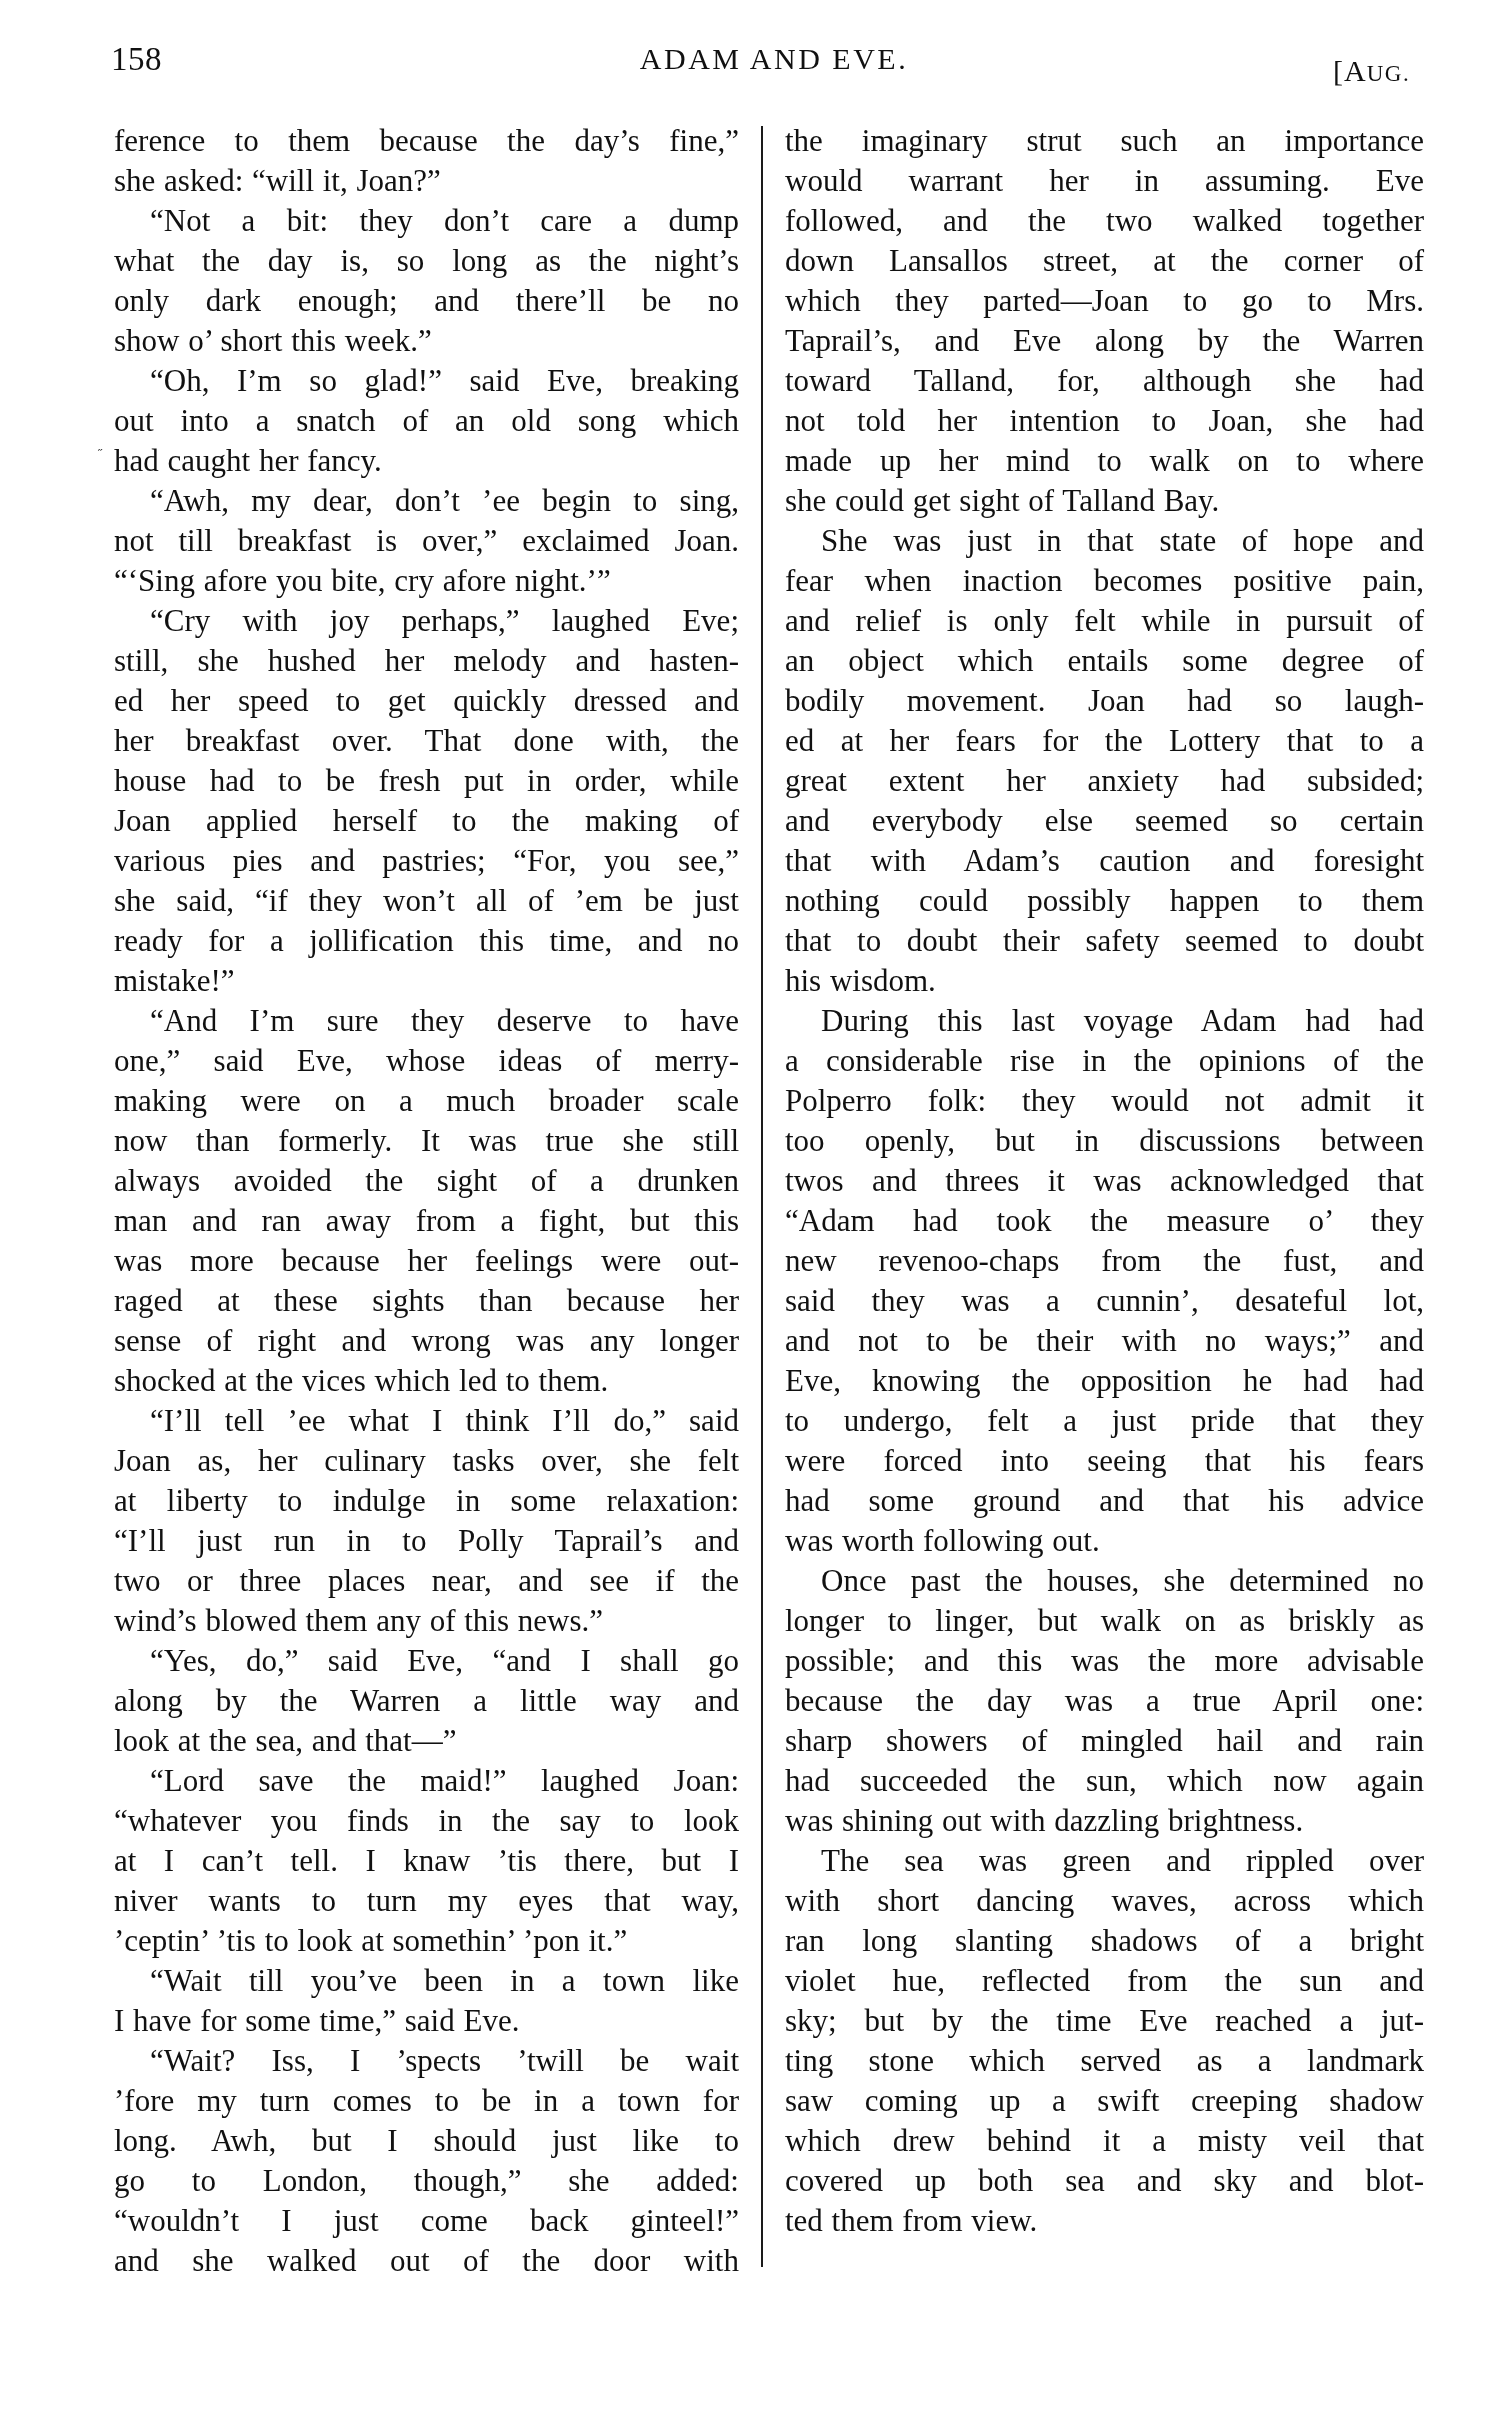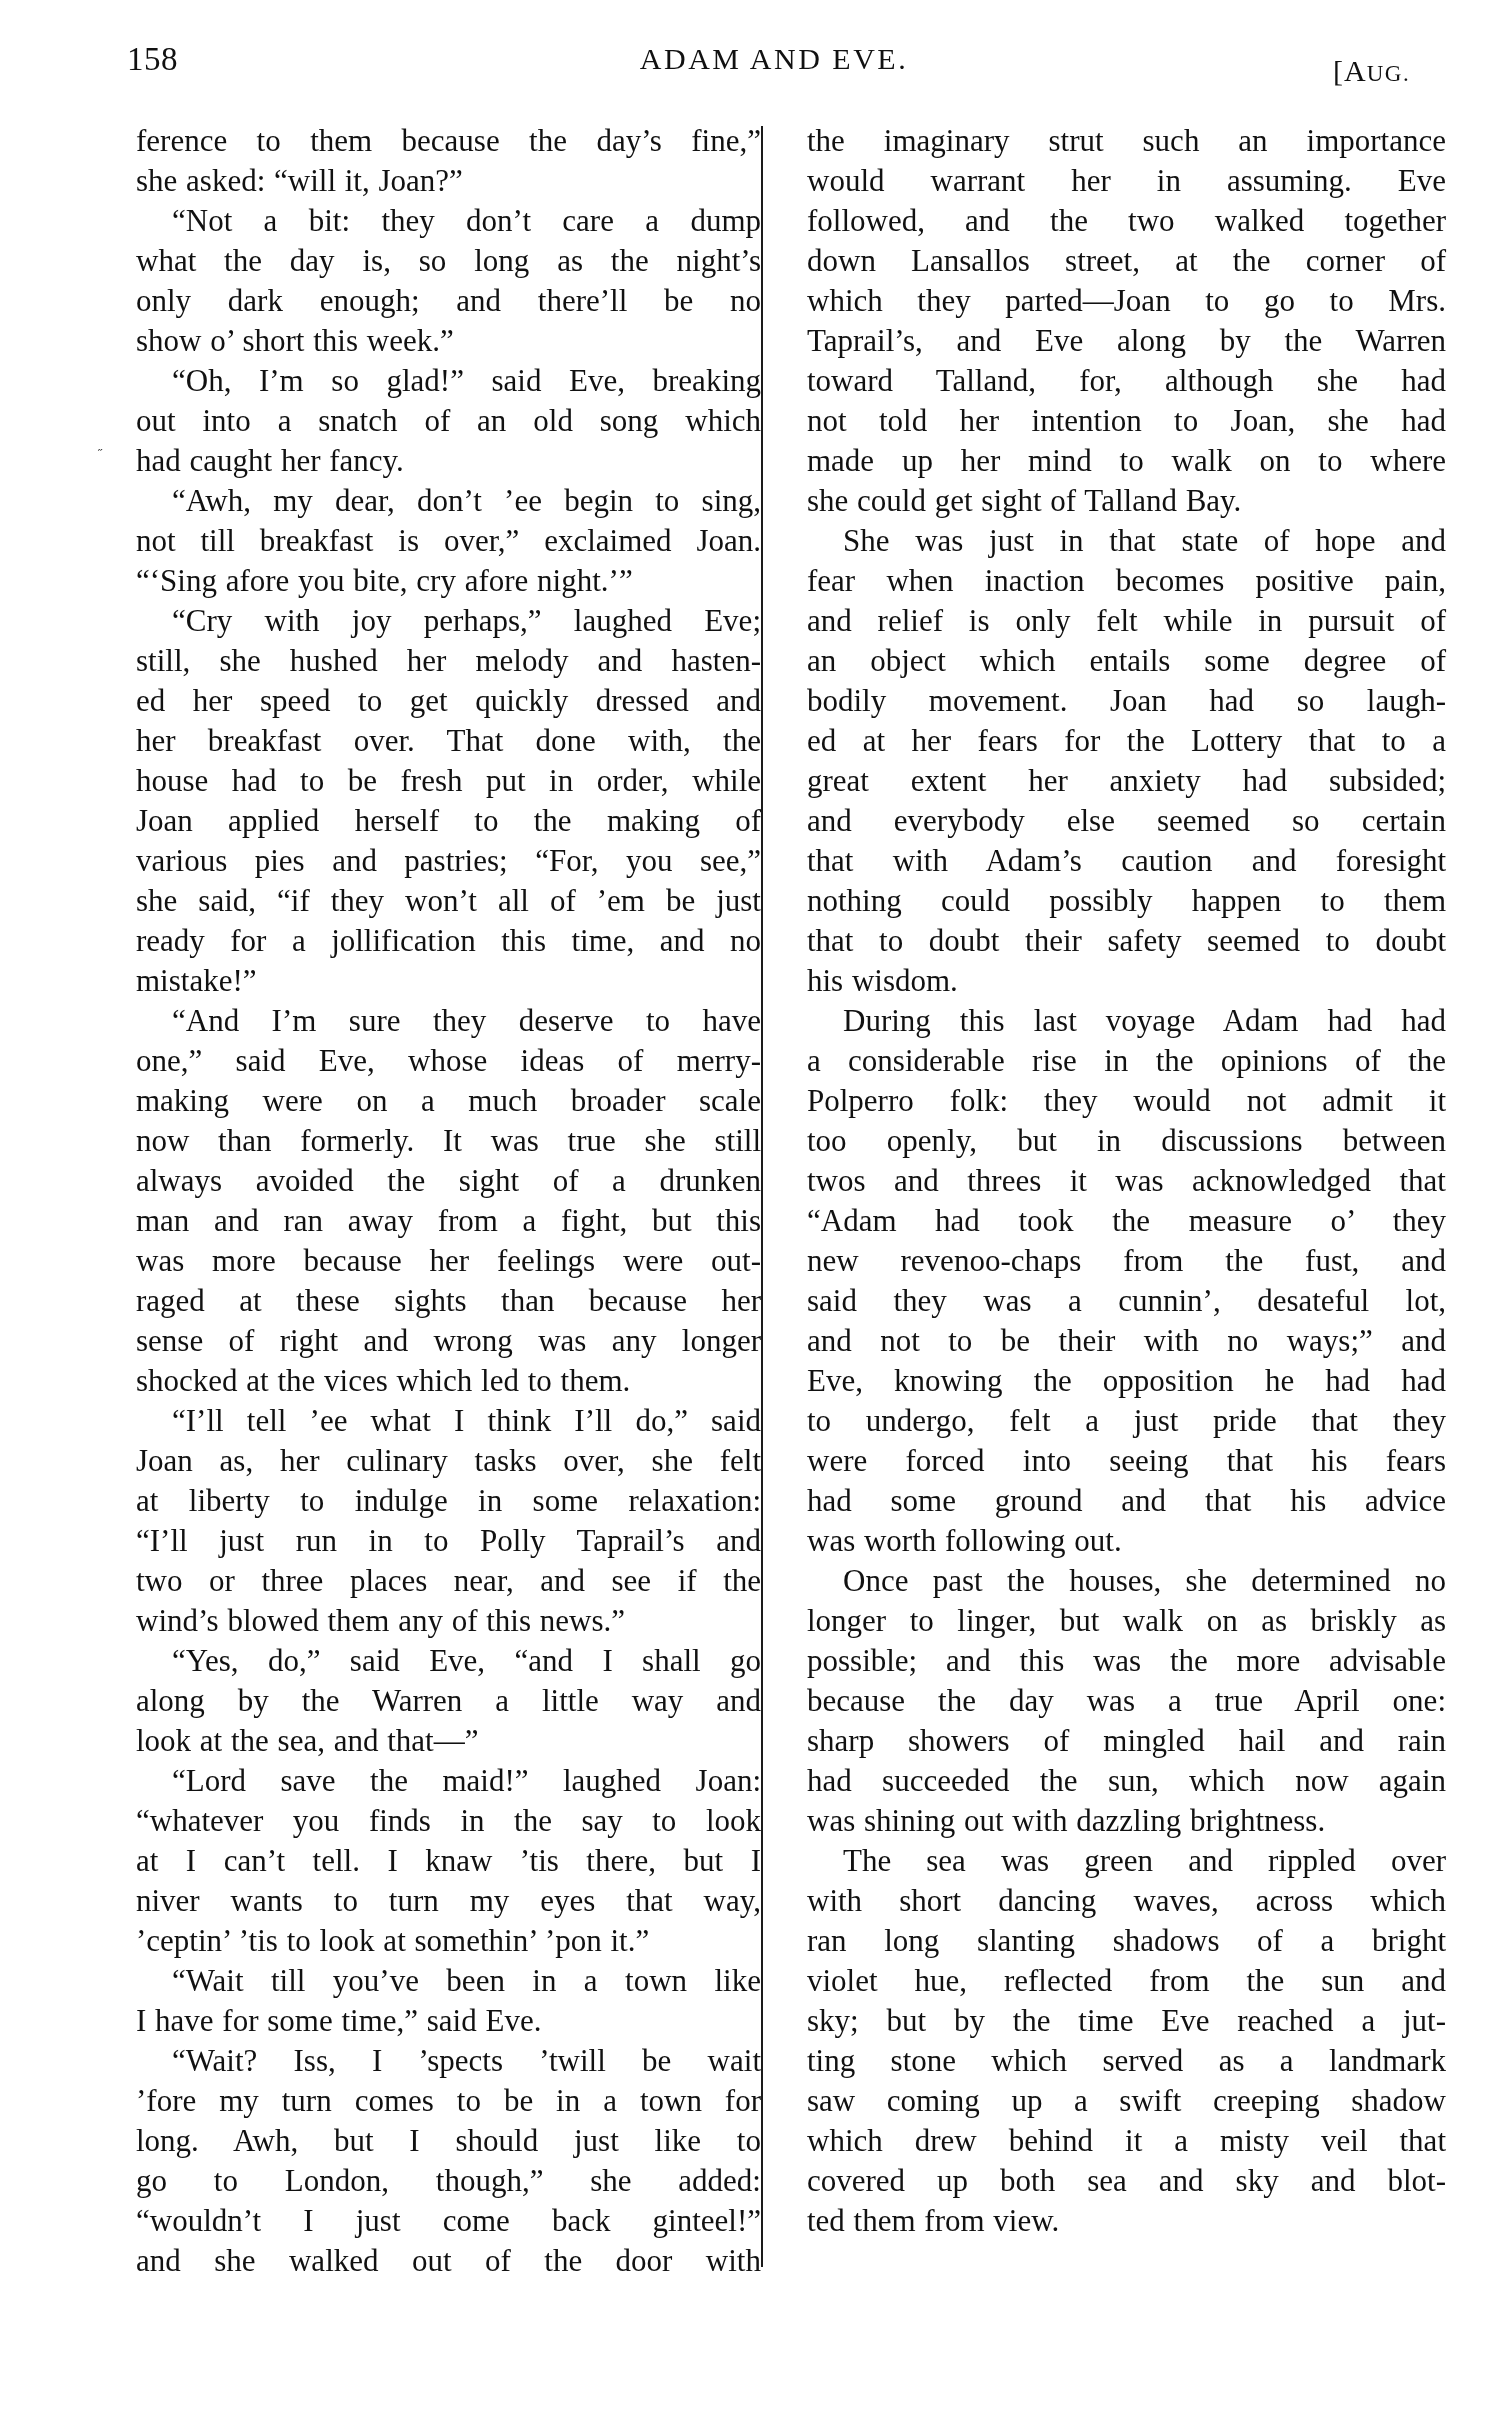--- a/index.html
+++ b/index.html
@@ -2,25 +2,25 @@
 <html style="font-size:8px"><head>
 <meta charset="utf-8">
 <style>
   html, body { margin: 0; padding: 0; background: #ffffff; }
   body {
     width: 1512px; height: 2413px; position: relative; overflow: hidden;
     font-family: "Liberation Serif", "DejaVu Serif", serif;
     color: #111111;
   }
   .header { position: absolute; top: 39px; left: 0; width: 1512px; height: 40px; }
-  .page-num { position: absolute; left: 127px; top: 0; font-size: 33px; line-height: 40px; letter-spacing: 0.5px; }
+  .page-num { position: absolute; left: 111px; top: 0; font-size: 33px; line-height: 40px; letter-spacing: 0.5px; }
   .running-title { position: absolute; left: 578px; width: 392px; text-align: center; top: 0; font-size: 30px; line-height: 40px; letter-spacing: 2.5px; }
   .month { position: absolute; left: 1333px; top: 12px; font-size: 30px; line-height: 40px; letter-spacing: 1px; }
   .month .sc { font-size: 23px; letter-spacing: 1.5px; }
-  .column { position: absolute; top: 121px; width: 625px; margin-left: 22px; }
+  .column { position: absolute; top: 121px; width: 625px; }
   .col-left { left: 114px; }
   .col-right { left: 785px; width: 639px; }
   .divider { position: absolute; left: 761px; top: 126px; width: 2px; height: 2141px; background: #1a1a1a; }
   .line {
     display: block; height: 40px; line-height: 40px; font-size: 31px;
     white-space: nowrap; text-align: justify; text-align-last: justify;
     word-spacing: 1px;
   }
   .line.indent { padding-left: 36px; }
   .line.last { text-align-last: left; }

